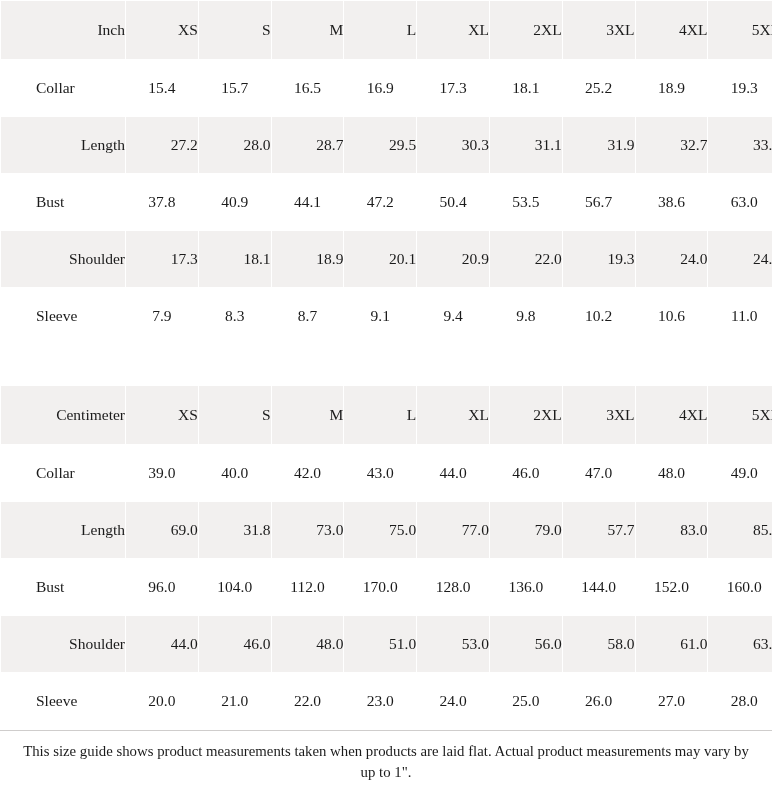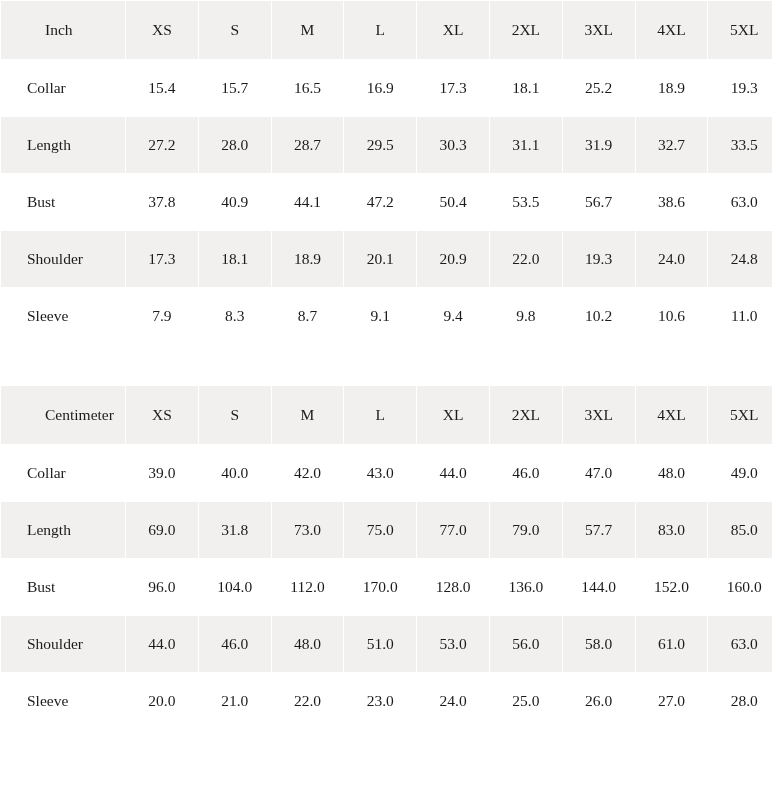--- a/index.html
+++ b/index.html
@@ -34,34 +34,34 @@
     vertical-align: middle;
     font-size: 15.5px;
     font-family: "Liberation Serif", serif;
     color: #1b1b1b;
     background: #f2f0ef;
     padding: 0;
   }
   table.size-table tr td:first-child {
     width: 125px;
     text-align: left;
-    padding-left: 26px;
+    padding-left: 35px;
     box-sizing: border-box;
   }
   table.size-table tr.header-row td {
     height: 58px;
   }
   table.size-table tr.header-row td:first-child {
     padding-left: 44px;
   }
   table.size-table td.col-size {
     width: 71.8px;
   }
   
-  table.size-table tr.stripe-light td { background: #f2f0ef; }
+  table.size-table tr.stripe-light td { background: #f2f0ef; text-align: right; }
   table.size-table tr.stripe-white td { background: #ffffff; }
 
   .spacer {
     height: 40px;
     background: #ffffff;
     width: 772px;
   }
   .footer-note {
     width: 772px;
     box-sizing: border-box;
@@ -234,14 +234,15 @@
         <td class="col-size">24.0</td>
         <td class="col-size">25.0</td>
         <td class="col-size">26.0</td>
         <td class="col-size">27.0</td>
         <td class="col-size">28.0</td>
       </tr>
     </tbody>
       </table>
   </div>
 
+  <div class="footer-note">This size guide shows product measurements taken when products are laid flat. Actual product measurements may vary by up to 1".</div>
 
 </div>
 
 </body></html>

